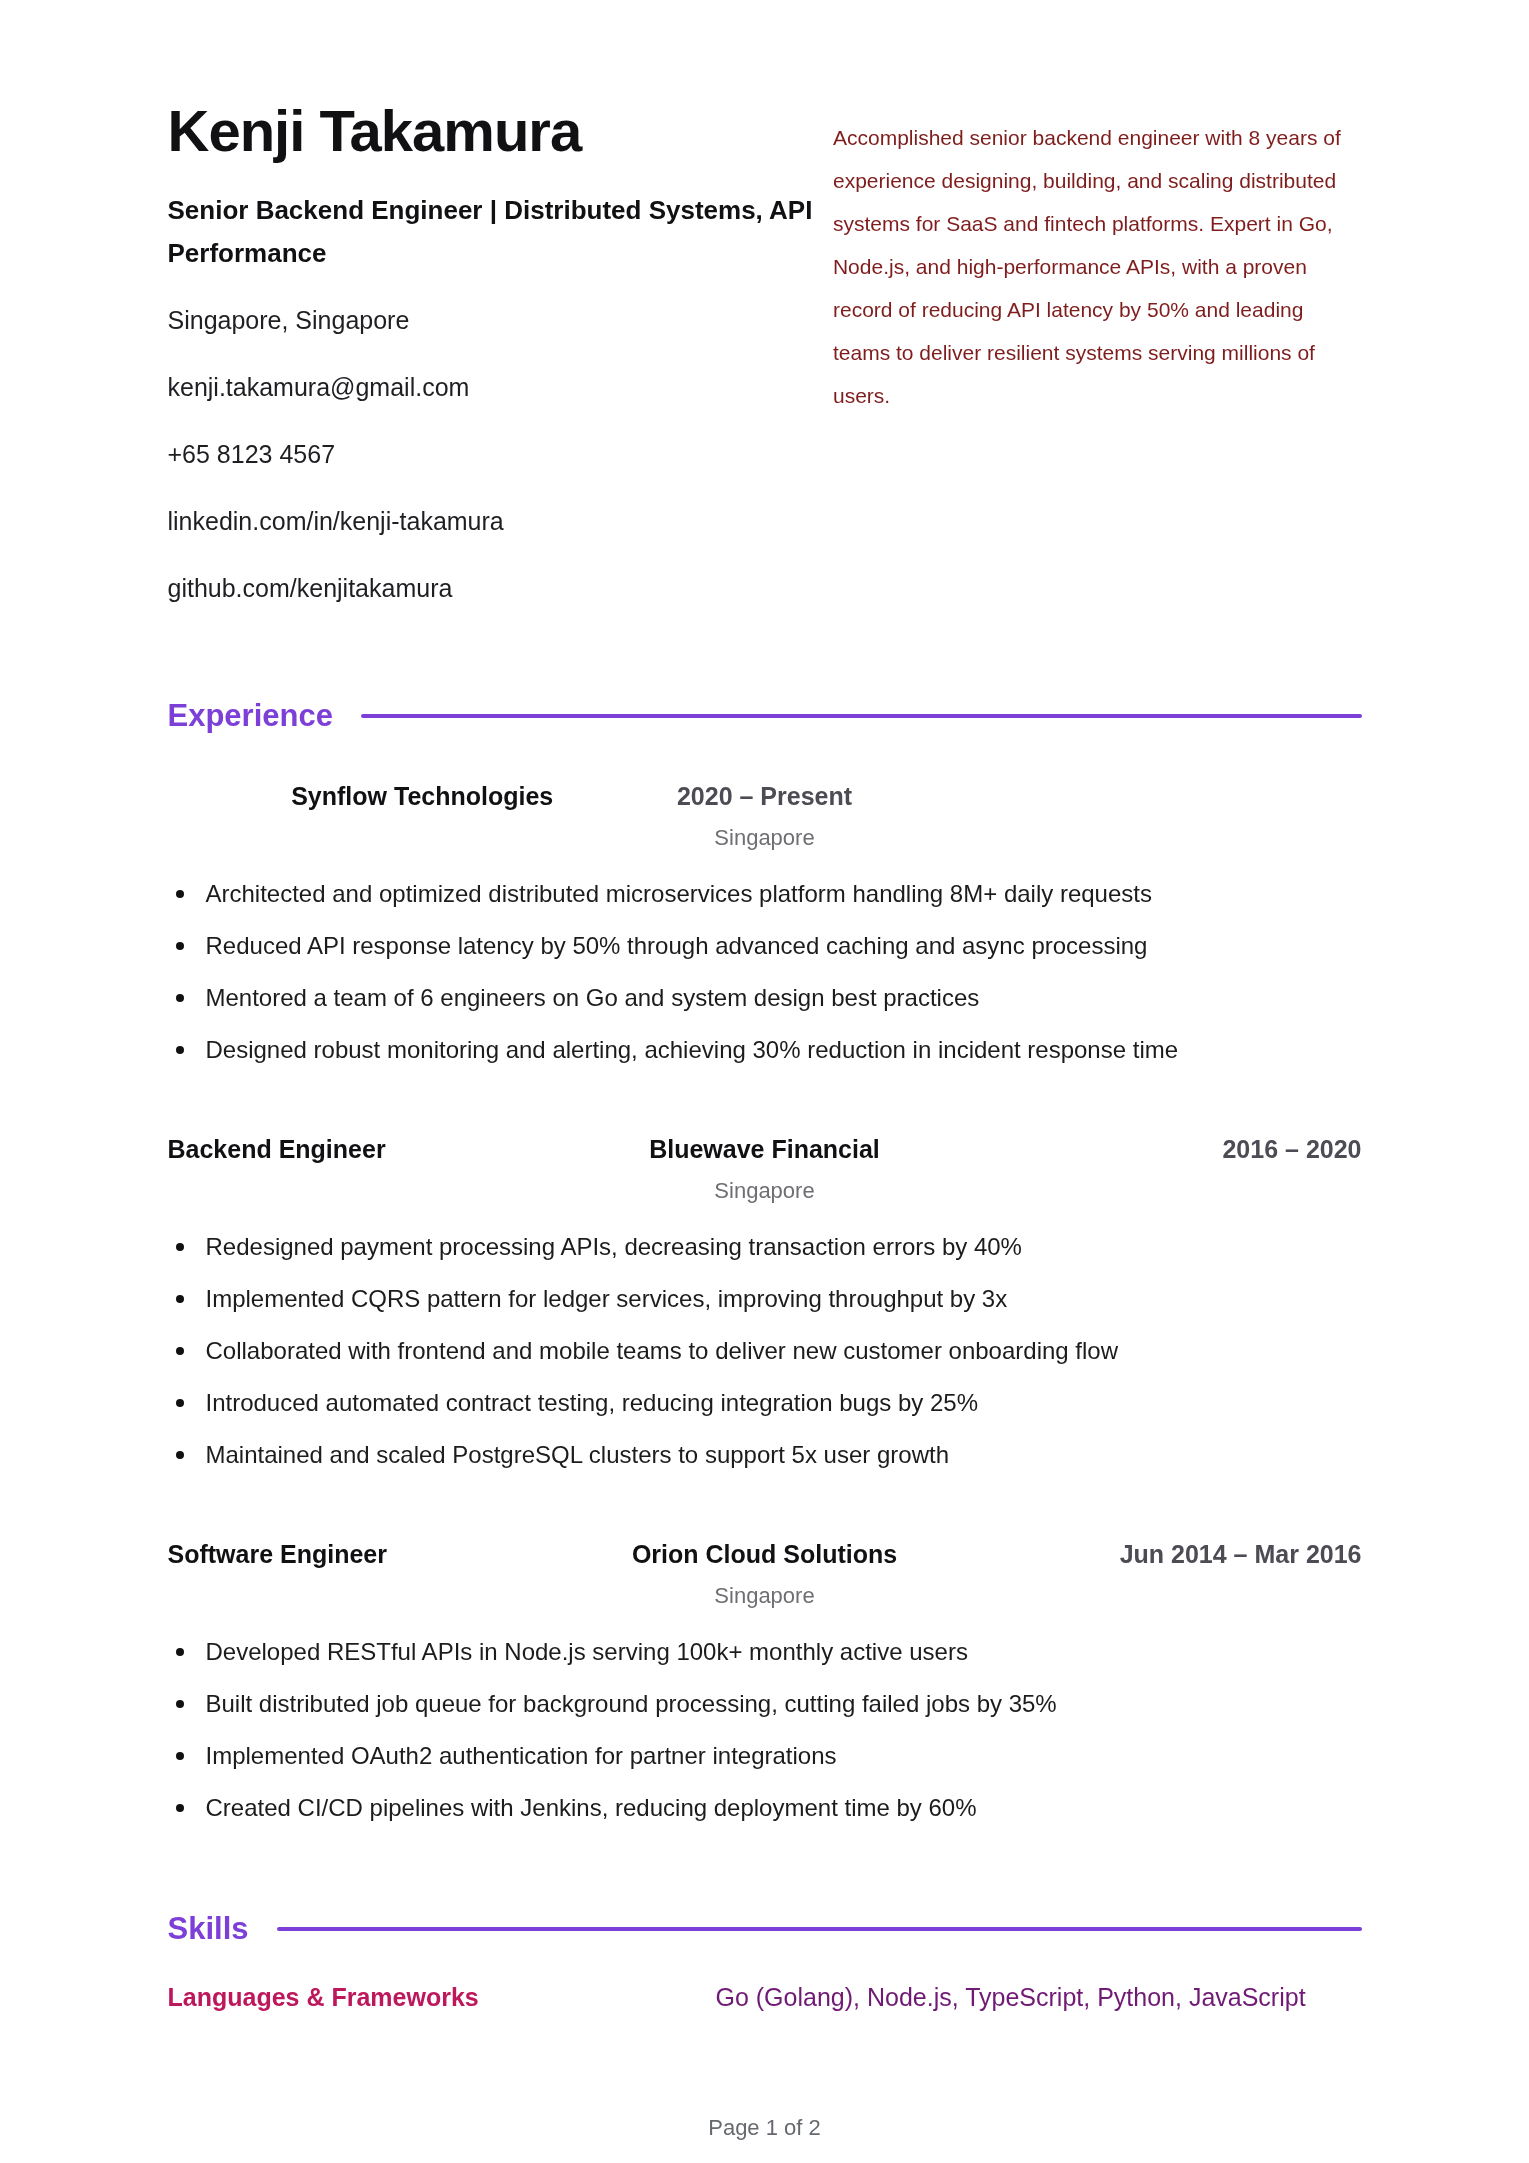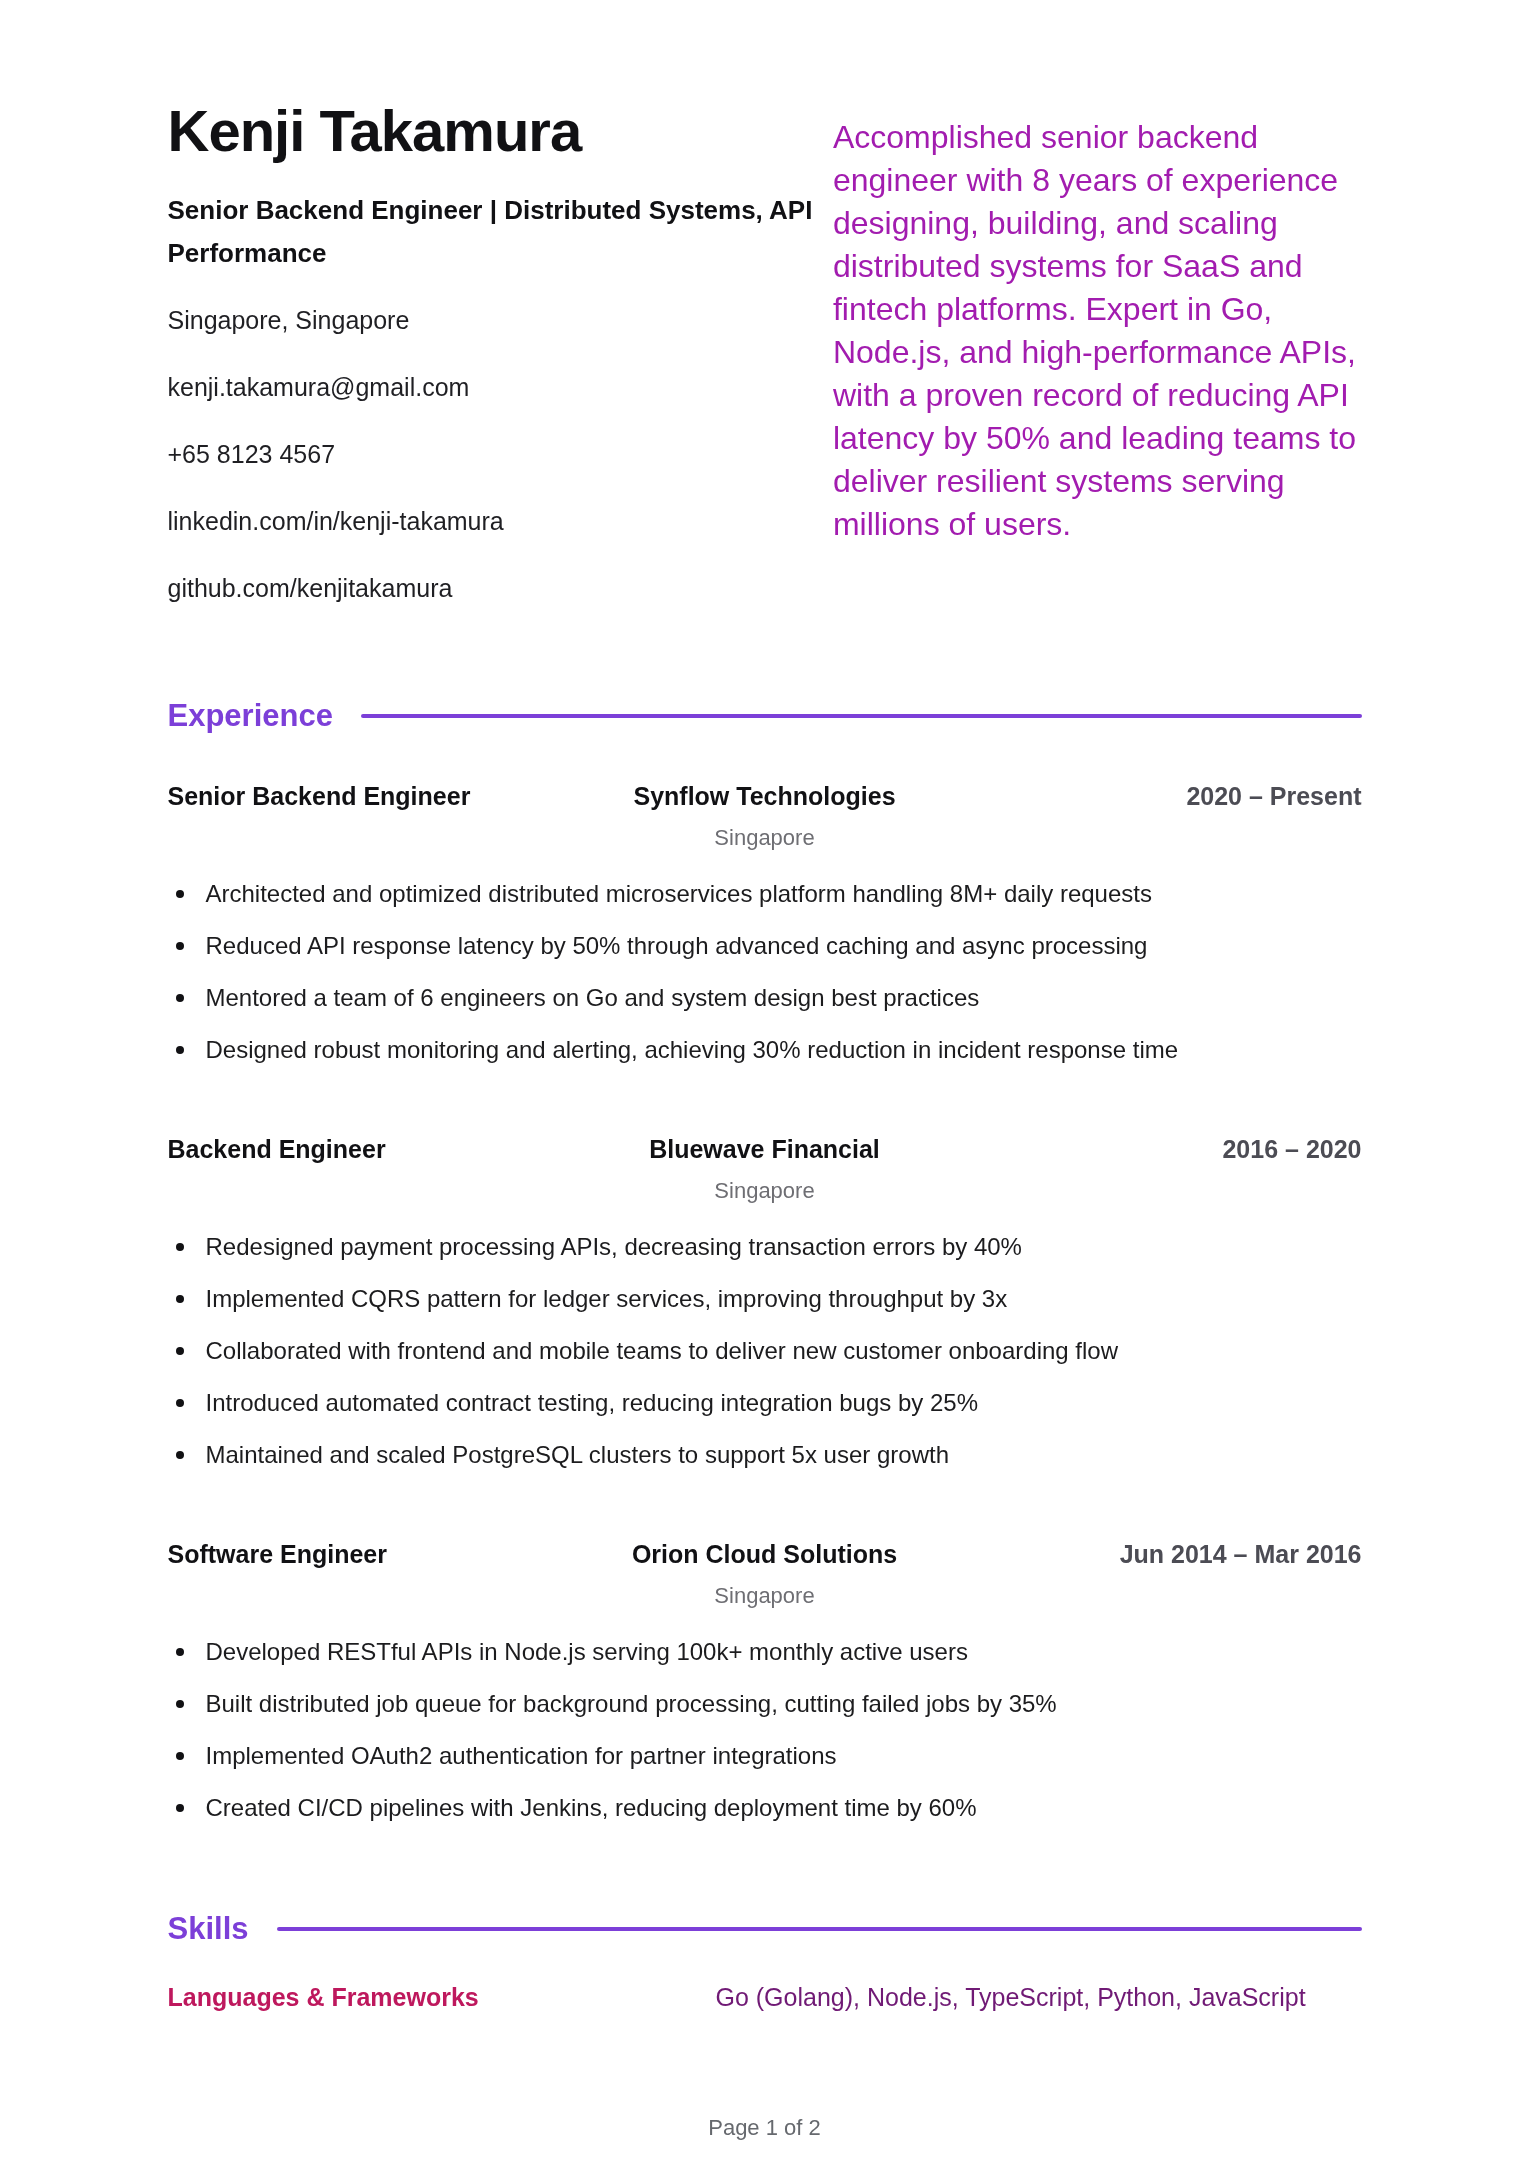--- a/index.html
+++ b/index.html
@@ -40,23 +40,23 @@
   .contact { margin-top: 14px; }
   .contact > div {
     font-size: 25px;
     line-height: 43px;
     color: #1f1f23;
     margin-top: 24px;
   }
   .summary {
     width: 556px;
     padding-top: 16px;
-    font-size: 32px;
+    font-size: 21px;
     line-height: 43px;
-    color: #a21caf;
+    color: #7f1d1d;
   }
 
   
   .section { margin-top: 88px; }
   .section-head { display: flex; align-items: center; }
   .section-title {
     font-size: 31px;
     font-weight: 700;
     color: #7c3fd8;
     line-height: 36px;
@@ -149,21 +149,20 @@
   </header>
 
   <section class="section">
     <div class="section-head">
       <h2 class="section-title">Experience</h2>
       <div class="rule"></div>
     </div>
 
     <article class="job first">
       <div class="job-row">
-        <div class="job-title">Senior Backend Engineer</div>
         <div class="job-company">Synflow Technologies</div>
         <div class="job-dates">2020 – Present</div>
       </div>
       <div class="job-location">Singapore</div>
       <ul class="bullets">
         <li class="bullet">
             <span class="dot"></span>
             <span class="bullet-text">Architected and optimized distributed microservices platform handling 8M+ daily requests</span>
           </li>
         <li class="bullet">

